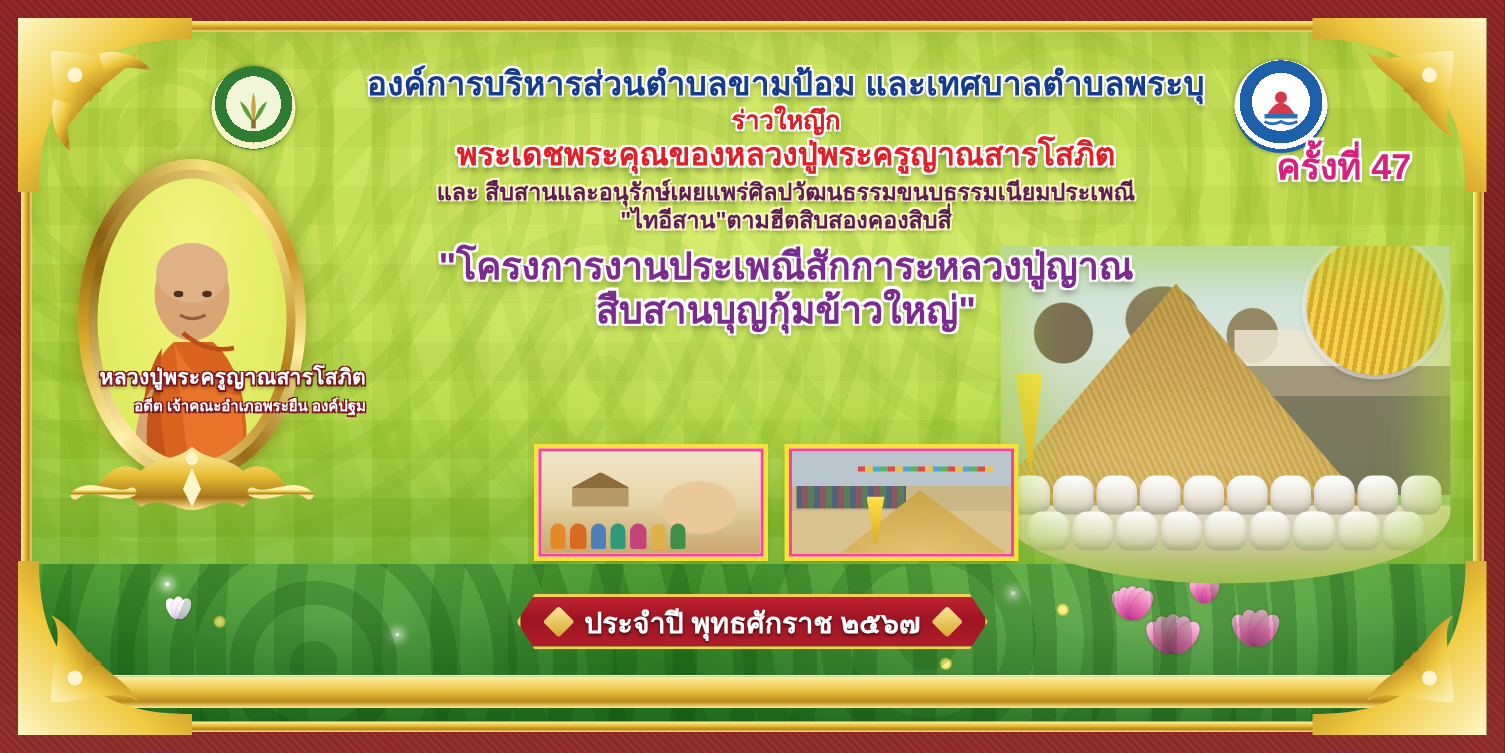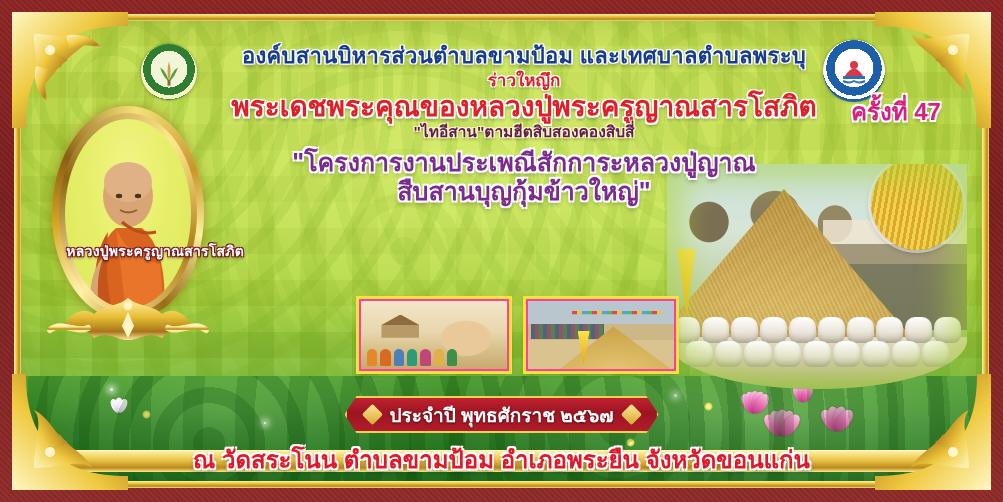--- a/index.html
+++ b/index.html
@@ -127,21 +127,21 @@
     text-shadow:-1.3px -1.3px 0 #fff,1.3px -1.3px 0 #fff,-1.3px 1.3px 0 #fff,1.3px 1.3px 0 #fff,
                 0 0 3px #fff, 0 3px 4px rgba(0,0,0,.45);
     letter-spacing:.3px;
   }
   .l-red-sm{
     margin-top:3px;font-size:17px;font-weight:bold;color:#d81f26;line-height:1.1;
     text-shadow:-1.2px -1.2px 0 #fff,1.2px -1.2px 0 #fff,-1.2px 1.2px 0 #fff,1.2px 1.2px 0 #fff,
                 0 2px 3px rgba(0,0,0,.4);
   }
   .l-red-big{
-    margin-top:2px;font-size:28px;font-weight:bold;color:#e02028;line-height:1.1;
+    margin-top:2px;font-size:21px;font-weight:bold;color:#e02028;line-height:1.1;
     text-shadow:-1.5px -1.5px 0 #fff,1.5px -1.5px 0 #fff,-1.5px 1.5px 0 #fff,1.5px 1.5px 0 #fff,
                 0 0 2px #fff, 0 3px 4px rgba(0,0,0,.5);
   }
   .l-maroon{
     margin-top:5px;font-size:15.5px;font-weight:bold;color:#5e1d52;line-height:1.22;
     text-shadow:-1.2px -1.2px 0 #fdf7c2,1.2px -1.2px 0 #fdf7c2,-1.2px 1.2px 0 #fdf7c2,1.2px 1.2px 0 #fdf7c2,
                 0 2px 3px rgba(0,0,0,.45);
   }
   .l-purple{
     margin-top:6px;font-size:25px;font-weight:bold;color:#7b2a8e;line-height:1.16;
@@ -342,20 +342,21 @@
         </defs>
       <path d="M100 4 C112 14 124 10 134 20 C146 12 158 20 164 32 C150 28 142 36 134 44 C120 36 112 46 100 46 C88 46 80 36 66 44 C58 36 50 28 36 32 C42 20 54 12 66 20 C76 10 88 14 100 4 Z" fill="url(#gg)"></path>
       <path d="M100 18 L106 32 L100 44 L94 32 Z" fill="#fff6c8"></path>
       <path d="M22 36 C34 26 48 40 60 34" stroke="url(#gg)" stroke-width="6" fill="none" stroke-linecap="round"></path>
       <path d="M178 36 C166 26 152 40 140 34" stroke="url(#gg)" stroke-width="6" fill="none" stroke-linecap="round"></path>
       <circle cx="100" cy="12" r="4" fill="#fff6c8"></circle>
     </svg>
 
     <div class="caption-wrap">
       <div class="cap1">หลวงปู่พระครูญาณสารโสภิต</div>
+      <div class="cap2">อดีต เจ้าคณะอำเภอพระยืน องค์ปฐม</div>
     </div>
 
     <div id="ricepile">
       <div class="rp-sky"></div>
       <div class="rp-trees"></div>
       <div class="rp-tents"></div>
       <div class="rp-mound"></div>
       <div class="rp-flag"></div>
       <div class="rp-ground"></div>
       <div class="rp-sackrow" style="bottom:46px">
@@ -424,37 +425,37 @@
         <circle cx="31" cy="31" r="14" fill="#ffffff"></circle>
         <path d="M22 36 Q31 21 40 36 Z" fill="#d63a4a"></path>
         <circle cx="31" cy="25" r="4" fill="#d63a4a"></circle>
         <rect x="20" y="36" width="22" height="3" fill="#2f6fb5"></rect>
         <path d="M20 41 Q26 44 31 41 Q36 44 42 41" stroke="#2f6fb5" stroke-width="2" fill="none"></path>
       </svg>
       <div class="txt"></div>
     </div>
 
     <div id="textblock">
-      <div class="l-green">องค์บสานบิหารส่วนตำบลขามป้อม และเทศบาลตำบลพระบุ</div>
+      <div class="l-green">องค์การบริหารส่วนตำบลขามป้อม และเทศบาลตำบลพระบุ</div>
       <div class="l-red-sm">ร่าวใหญึก</div>
       <div class="l-red-big">พระเดชพระคุณของหลวงปู่พระครูญาณสารโสภิต</div>
+      <div class="l-maroon">และ สืบสานและอนุรักษ์เผยแพร่ศิลปวัฒนธรรมขนบธรรมเนียมประเพณี</div>
       <div class="l-maroon" style="margin-top:0">"ไทอีสาน"ตามฮีตสิบสองคองสิบสี่</div>
       <div class="l-purple">"โครงการงานประเพณีสักการะหลวงปู่ญาณ</div>
       <div class="l-purple" style="margin-top:0">สืบสานบุญกุ้มข้าวใหญ่"</div>
     </div>
 
     <div id="edition">ครั้งที่ 47</div>
 
     <div id="ribbon">
       <span class="diamond"></span>
       <span class="rtext">ประจำปี พุทธศักราช ๒๕๖๗</span>
       <span class="diamond"></span>
     </div>
 
-    <div id="venue">ณ วัดสระโนน ตำบลขามป้อม อำเภอพระยืน จังหวัดขอนแก่น</div>
 
   </div>
 
   <div class="gold-rule top"></div>
   <div class="gold-rule bot"></div>
   <div class="gold-side l"></div>
   <div class="gold-side r"></div>
 
   <div class="corner c-tl">
     <svg viewBox="0 0 120 120">

